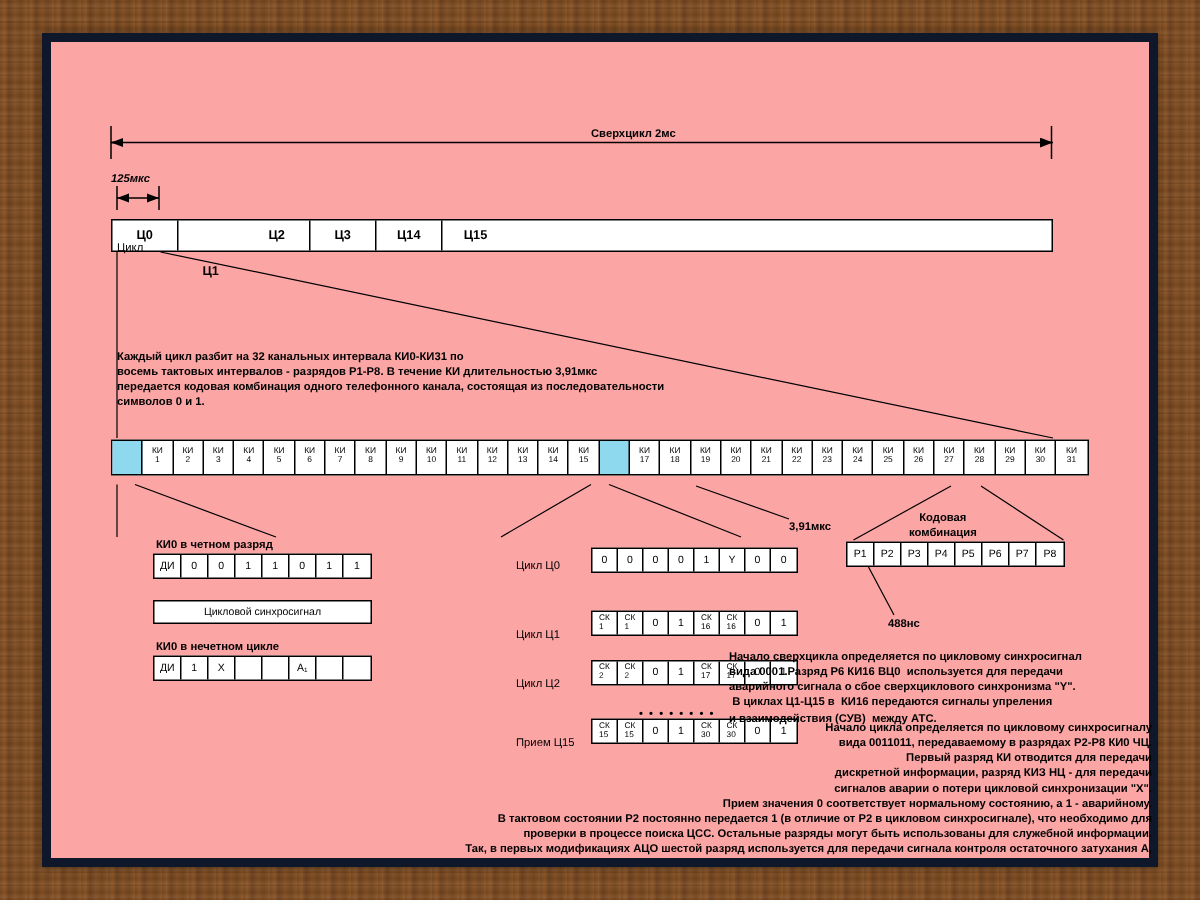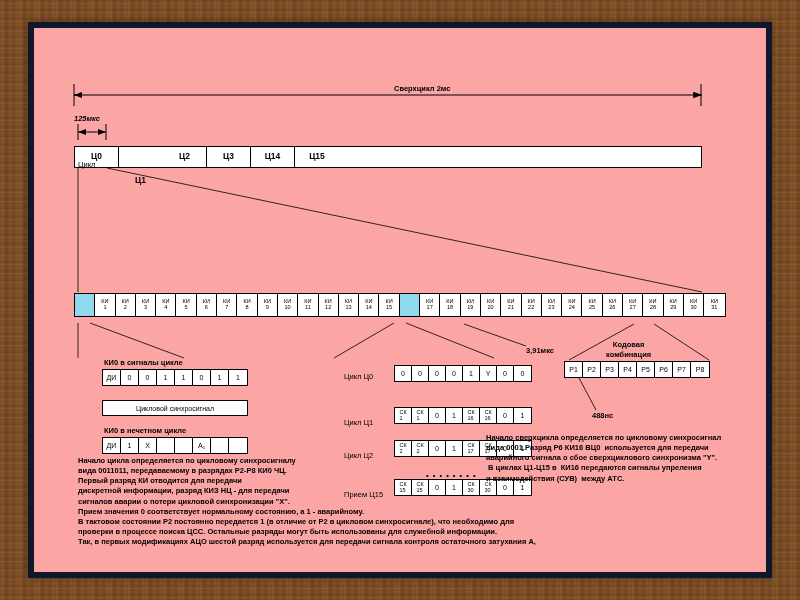--- a/index.html
+++ b/index.html
@@ -116,20 +116,24 @@
         <div style="width: 44px; flex: 0 0 auto; font-weight: bold; font-size: 8.5px;">Ц0</div>
         <div style="width: 44px; flex: 0 0 auto; font-weight: bold; font-size: 8.5px; margin-top: 34px;">Ц1</div>
         <div style="width: 44px; flex: 0 0 auto; font-weight: bold; font-size: 8.5px;">Ц2</div>
         <div style="width: 44px; flex: 0 0 auto; font-weight: bold; font-size: 8.5px;">Ц3</div>
         <div style="width: 44px; flex: 0 0 auto; font-weight: bold; font-size: 8.5px;">Ц14</div>
         <div style="width: 44px; flex: 0 0 auto; font-weight: bold; font-size: 8.5px;">Ц15</div>
       </div>
 
     <div class="txt" style="left:44px; top:132px;">Цикл</div>
 
+    <div class="txt b" id="desc-block" style="left:44px; top:205px; width:480px;">Каждый цикл разбит на 32 канальных интервала КИ0-КИ31 по
+восемь тактовых интервалов - разрядов Р1-Р8. В течение КИ длительностью 3,91мкс
+передается кодовая комбинация одного телефонного канала, состоящая из последовательности
+символов 0 и 1.</div>
 
     <div class="kirow" id="ki-row" style="left:40px; top:265px;">
         <div class="ki hl"></div>
         <div class="ki">
           <span>КИ</span>
           <span>1</span>
         </div>
         <div class="ki">
           <span>КИ</span>
           <span>2</span>
@@ -258,21 +262,21 @@
         <div style="width: 18px; flex: 0 0 auto;">Р1</div>
         <div style="width: 18px; flex: 0 0 auto;">Р2</div>
         <div style="width: 18px; flex: 0 0 auto;">Р3</div>
         <div style="width: 18px; flex: 0 0 auto;">Р4</div>
         <div style="width: 18px; flex: 0 0 auto;">Р5</div>
         <div style="width: 18px; flex: 0 0 auto;">Р6</div>
         <div style="width: 18px; flex: 0 0 auto;">Р7</div>
         <div style="width: 18px; flex: 0 0 auto;">Р8</div>
       </div>
 
-    <div class="txt b" style="left:70px; top:330px;">КИ0 в сигналы цикле</div>
+    <div class="txt b" style="left:70px; top:330px;">КИ0 в четном разряд</div>
     <div class="bits" id="ki0-even-bits" style="left:68px; top:341px;">
         <div style="width: 18px; flex: 0 0 auto;">ДИ</div>
         <div style="width: 18px; flex: 0 0 auto;">0</div>
         <div style="width: 18px; flex: 0 0 auto;">0</div>
         <div style="width: 18px; flex: 0 0 auto;">1</div>
         <div style="width: 18px; flex: 0 0 auto;">1</div>
         <div style="width: 18px; flex: 0 0 auto;">0</div>
         <div style="width: 18px; flex: 0 0 auto;">1</div>
         <div style="width: 18px; flex: 0 0 auto;">1</div>
       </div>
@@ -351,21 +355,21 @@
         <div style="width: 17px; flex: 0 0 auto;">0</div>
         <div style="width: 17px; flex: 0 0 auto;">1</div>
       </div>
 
     <div class="txt b" id="right-note" style="left:452px; top:405px; width:290px;">Начало сверхцикла определяется по цикловому синхросигнал
 вида 0001.Разряд Р6 КИ16 ВЦ0  используется для передачи
 аварийного сигнала о сбое сверхциклового синхронизма "Y".
  В циклах Ц1-Ц15 в  КИ16 передаются сигналы упреления
 и взаимодействия (СУВ)  между АТС.</div>
 
-    <div class="txt b" id="bottom-note" style="left:44px; top:428px; width:690px;">Начало цикла определяется по цикловому синхросигналу
+    <div class="txt b" id="bottom-note" style="left:44px; top:452px; width:690px;text-align:right;">Начало цикла определяется по цикловому синхросигналу
 вида 0011011, передаваемому в разрядах Р2-Р8 КИ0 ЧЦ.
 Первый разряд КИ отводится для передачи
 дискретной информации, разряд КИЗ НЦ - для передачи
 сигналов аварии о потери цикловой синхронизации "Х".
 Прием значения 0 соответствует нормальному состоянию, а 1 - аварийному.
 В тактовом состоянии Р2 постоянно передается 1 (в отличие от Р2 в цикловом синхросигнале), что необходимо для
 проверки в процессе поиска ЦСС. Остальные разряды могут быть использованы для служебной информации.
 Так, в первых модификациях АЦО шестой разряд используется для передачи сигнала контроля остаточного затухания A,</div>
 
   </div>

